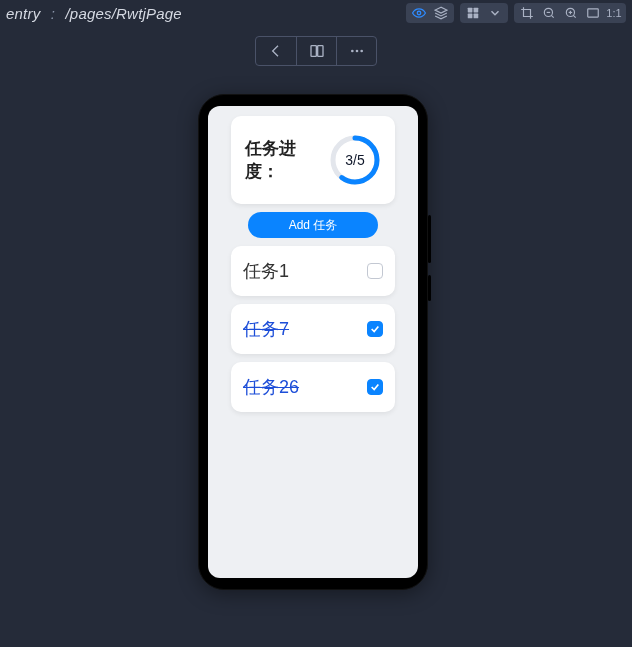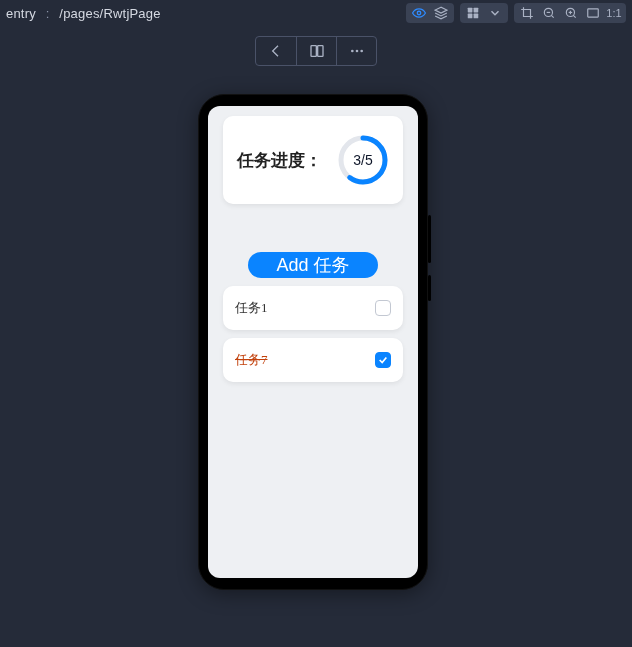--- a/index.html
+++ b/index.html
@@ -12,21 +12,21 @@
   }
 
   
   .topbar {
     height: 26px;
     display: flex;
     align-items: center;
     padding: 0 6px;
     background: #252b39;
   }
-  .topbar .crumb { color: #d5d9e2; font-size: 13px; letter-spacing: .2px; }
+  .topbar .crumb { color: #d5d9e2; font-size: 15px; letter-spacing: .2px; font-style: italic; }
   .topbar .crumb .sep { color: #8a94a8; margin: 0 6px; }
   .topbar .spacer { flex: 1; }
 
   .icon-group {
     display: flex;
     align-items: center;
     background: #3a4254;
     border-radius: 4px;
     height: 20px;
     margin-left: 6px;
@@ -110,21 +110,21 @@
   .phone::after  { top: 180px; height: 26px; }
 
   .screen {
     width: 210px;
     height: 472px;
     background: #eef0f3;
     border-radius: 12px;
     overflow: hidden;
     display: flex;
     flex-direction: column;
-    padding: 10px 15px;
+    padding: 10px 23px;
     gap: 8px;
   }
 
   
   .card {
     background: #fff;
     border-radius: 10px;
     box-shadow: 0 2px 5px rgba(0,0,0,.07);
   }
   .progress-card {
@@ -142,41 +142,39 @@
   .ring-text {
     position: absolute; inset: 0;
     display: flex; align-items: center; justify-content: center;
     font-size: 14px; color: #0f172a;
   }
 
   .add-btn {
     align-self: center;
     background: #0a84ff;
     color: #fff;
-    font-size: 18px;
+    font-size: 12px;
     border: none;
     border-radius: 14px;
     height: 26px;
     width: 130px;
     cursor: pointer;
-    margin-top: 40px;
   }
 
   .task-card {
     padding: 13px 12px;
     display: flex;
     align-items: center;
   }
   .task-name {
-    font-size: 13px;
+    font-size: 18px;
     color: #333;
-    font-family: Liberation Serif, serif;
   }
   .task-name.done {
-    color: #c2410c;
+    color: #1d4ed8;
     text-decoration: line-through;
   }
   .chk {
     margin-left: auto;
     width: 16px; height: 16px;
     border-radius: 4px;
     border: 1.5px solid #c3c8d2;
     display: flex; align-items: center; justify-content: center;
     cursor: pointer;
     background: #fff;
@@ -308,17 +306,25 @@
             <span class="chk"></span>
           </div>
           <div class="card task-card">
             <span class="task-name done">任务7</span>
             <span class="chk done">
               <svg viewBox="0 0 24 24" fill="none" stroke="#fff" stroke-width="4">
                 <polyline points="4 12 10 18 20 6"></polyline>
               </svg>
             </span>
           </div>
+          <div class="card task-card">
+            <span class="task-name done">任务26</span>
+            <span class="chk done">
+              <svg viewBox="0 0 24 24" fill="none" stroke="#fff" stroke-width="4">
+                <polyline points="4 12 10 18 20 6"></polyline>
+              </svg>
+            </span>
+          </div>
         </div>
 
     </div>
   </div>
 </div>
 
 </body></html>

